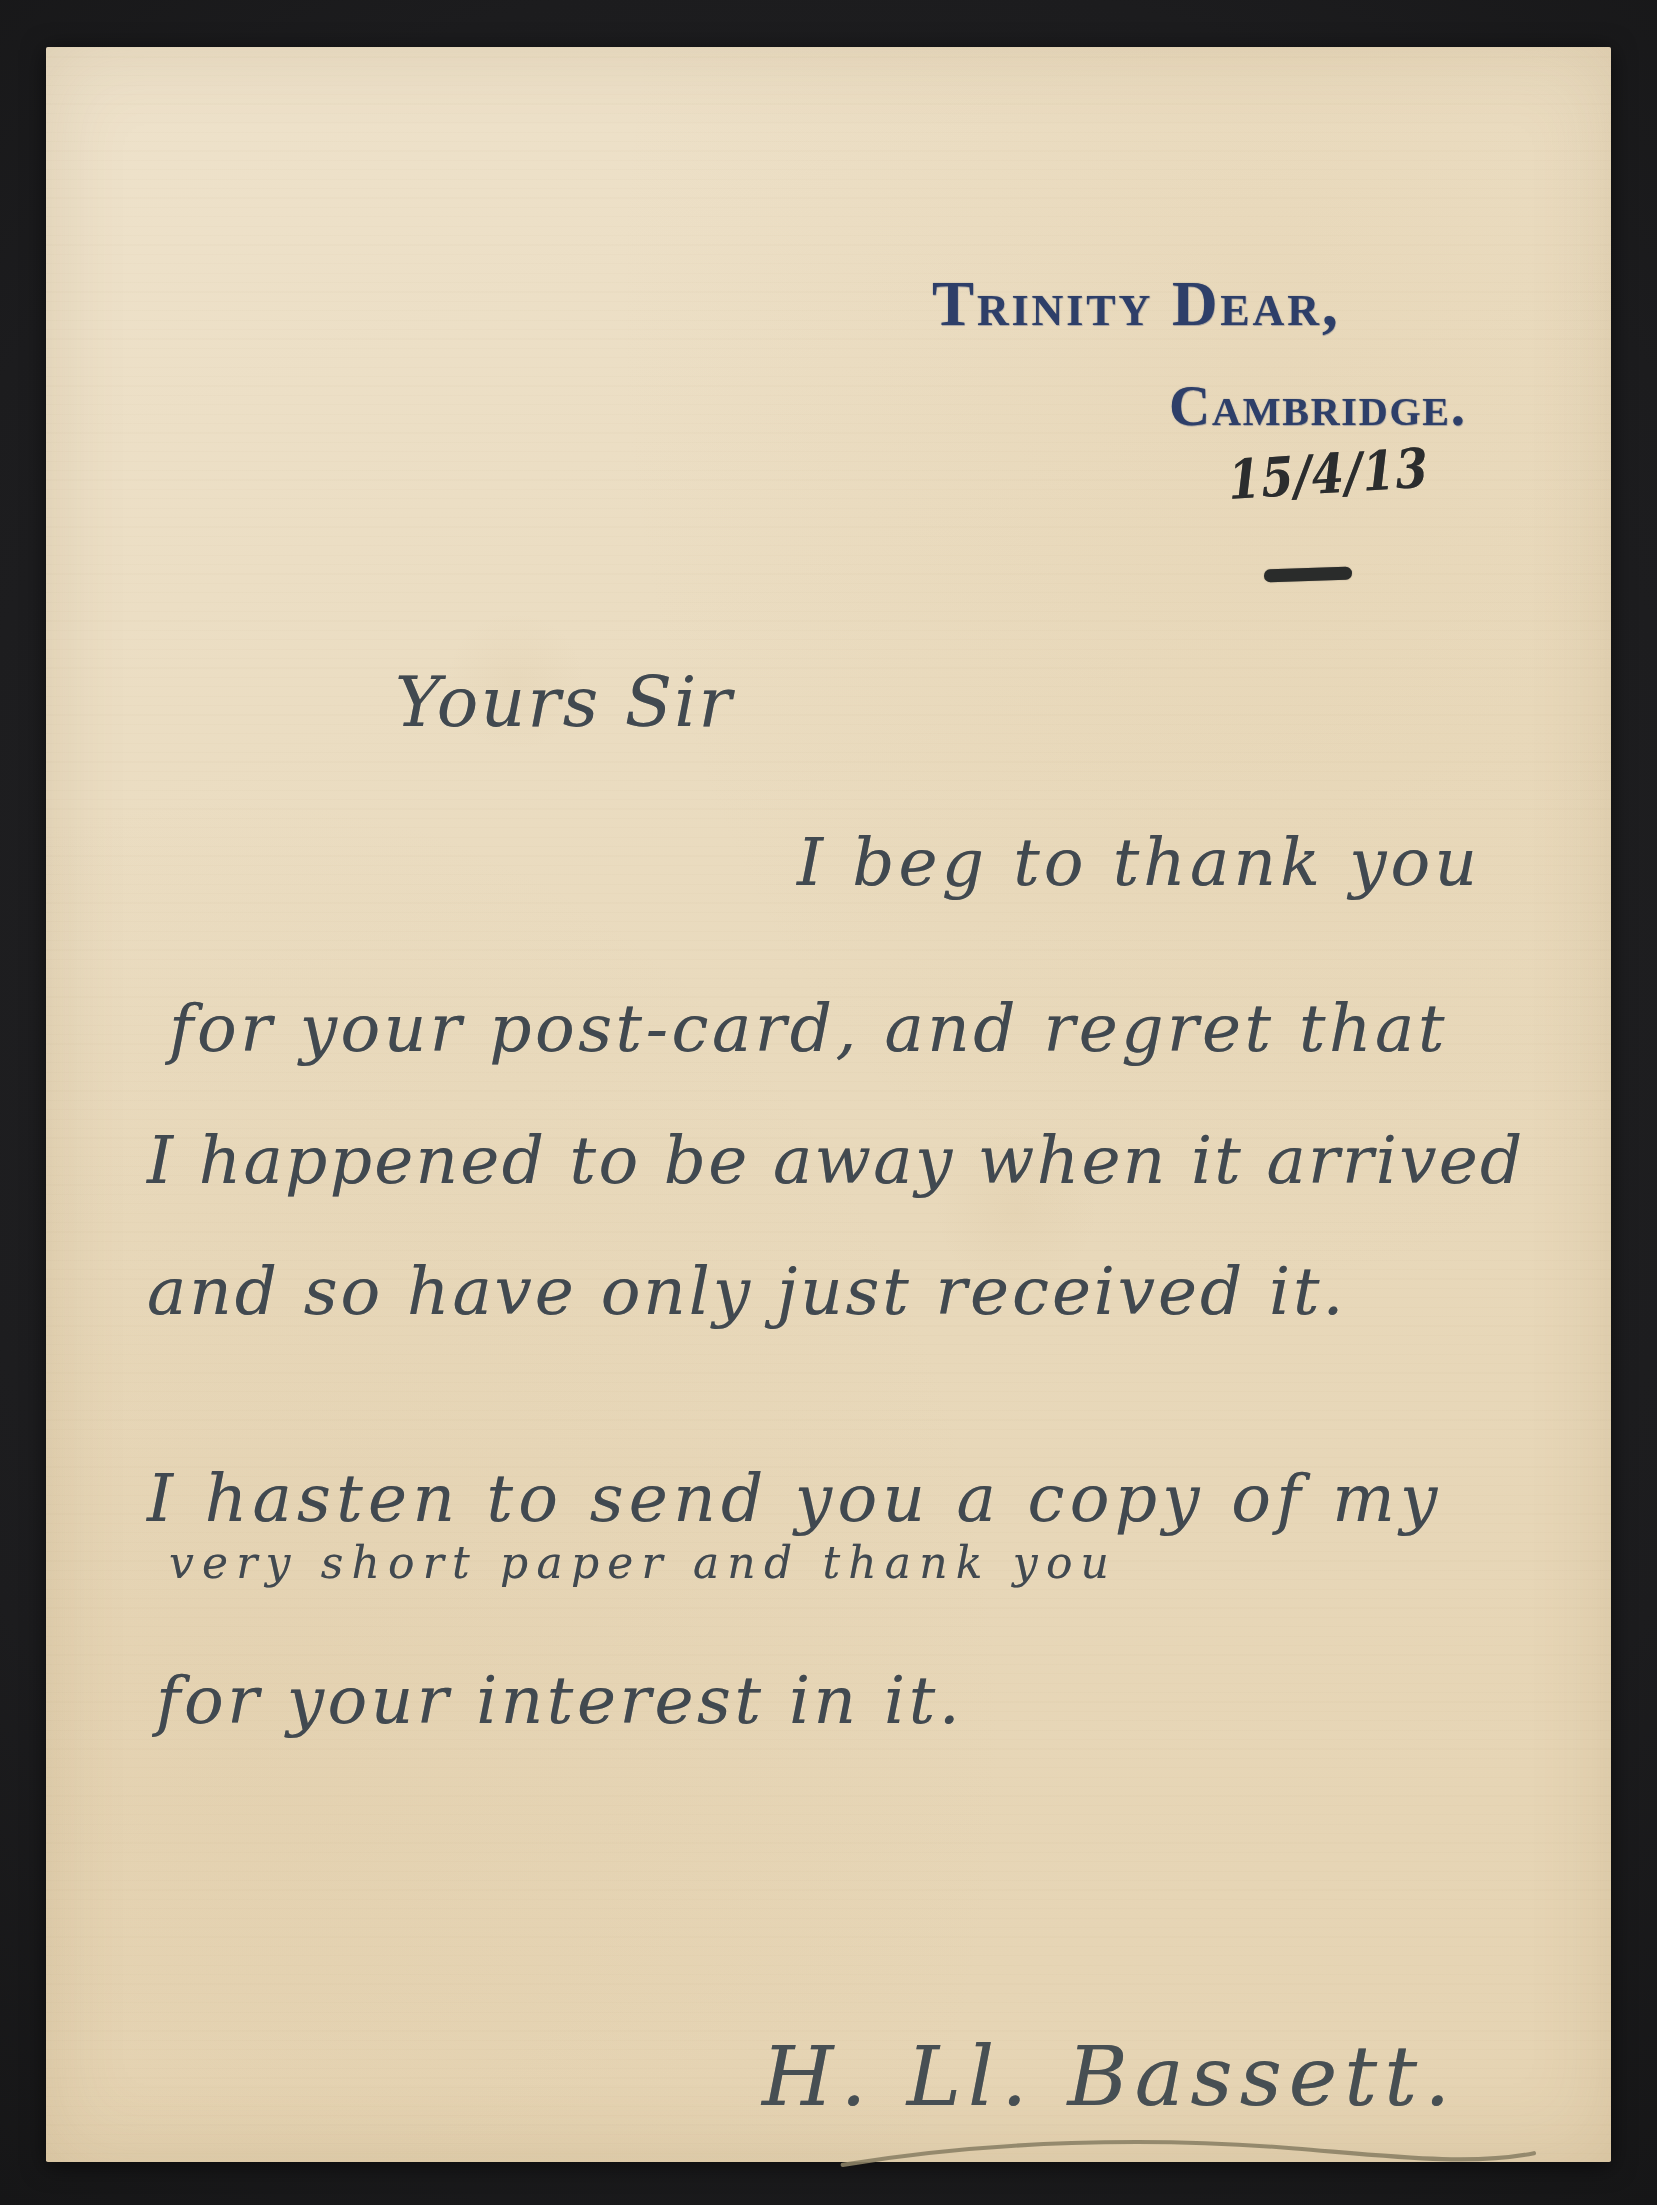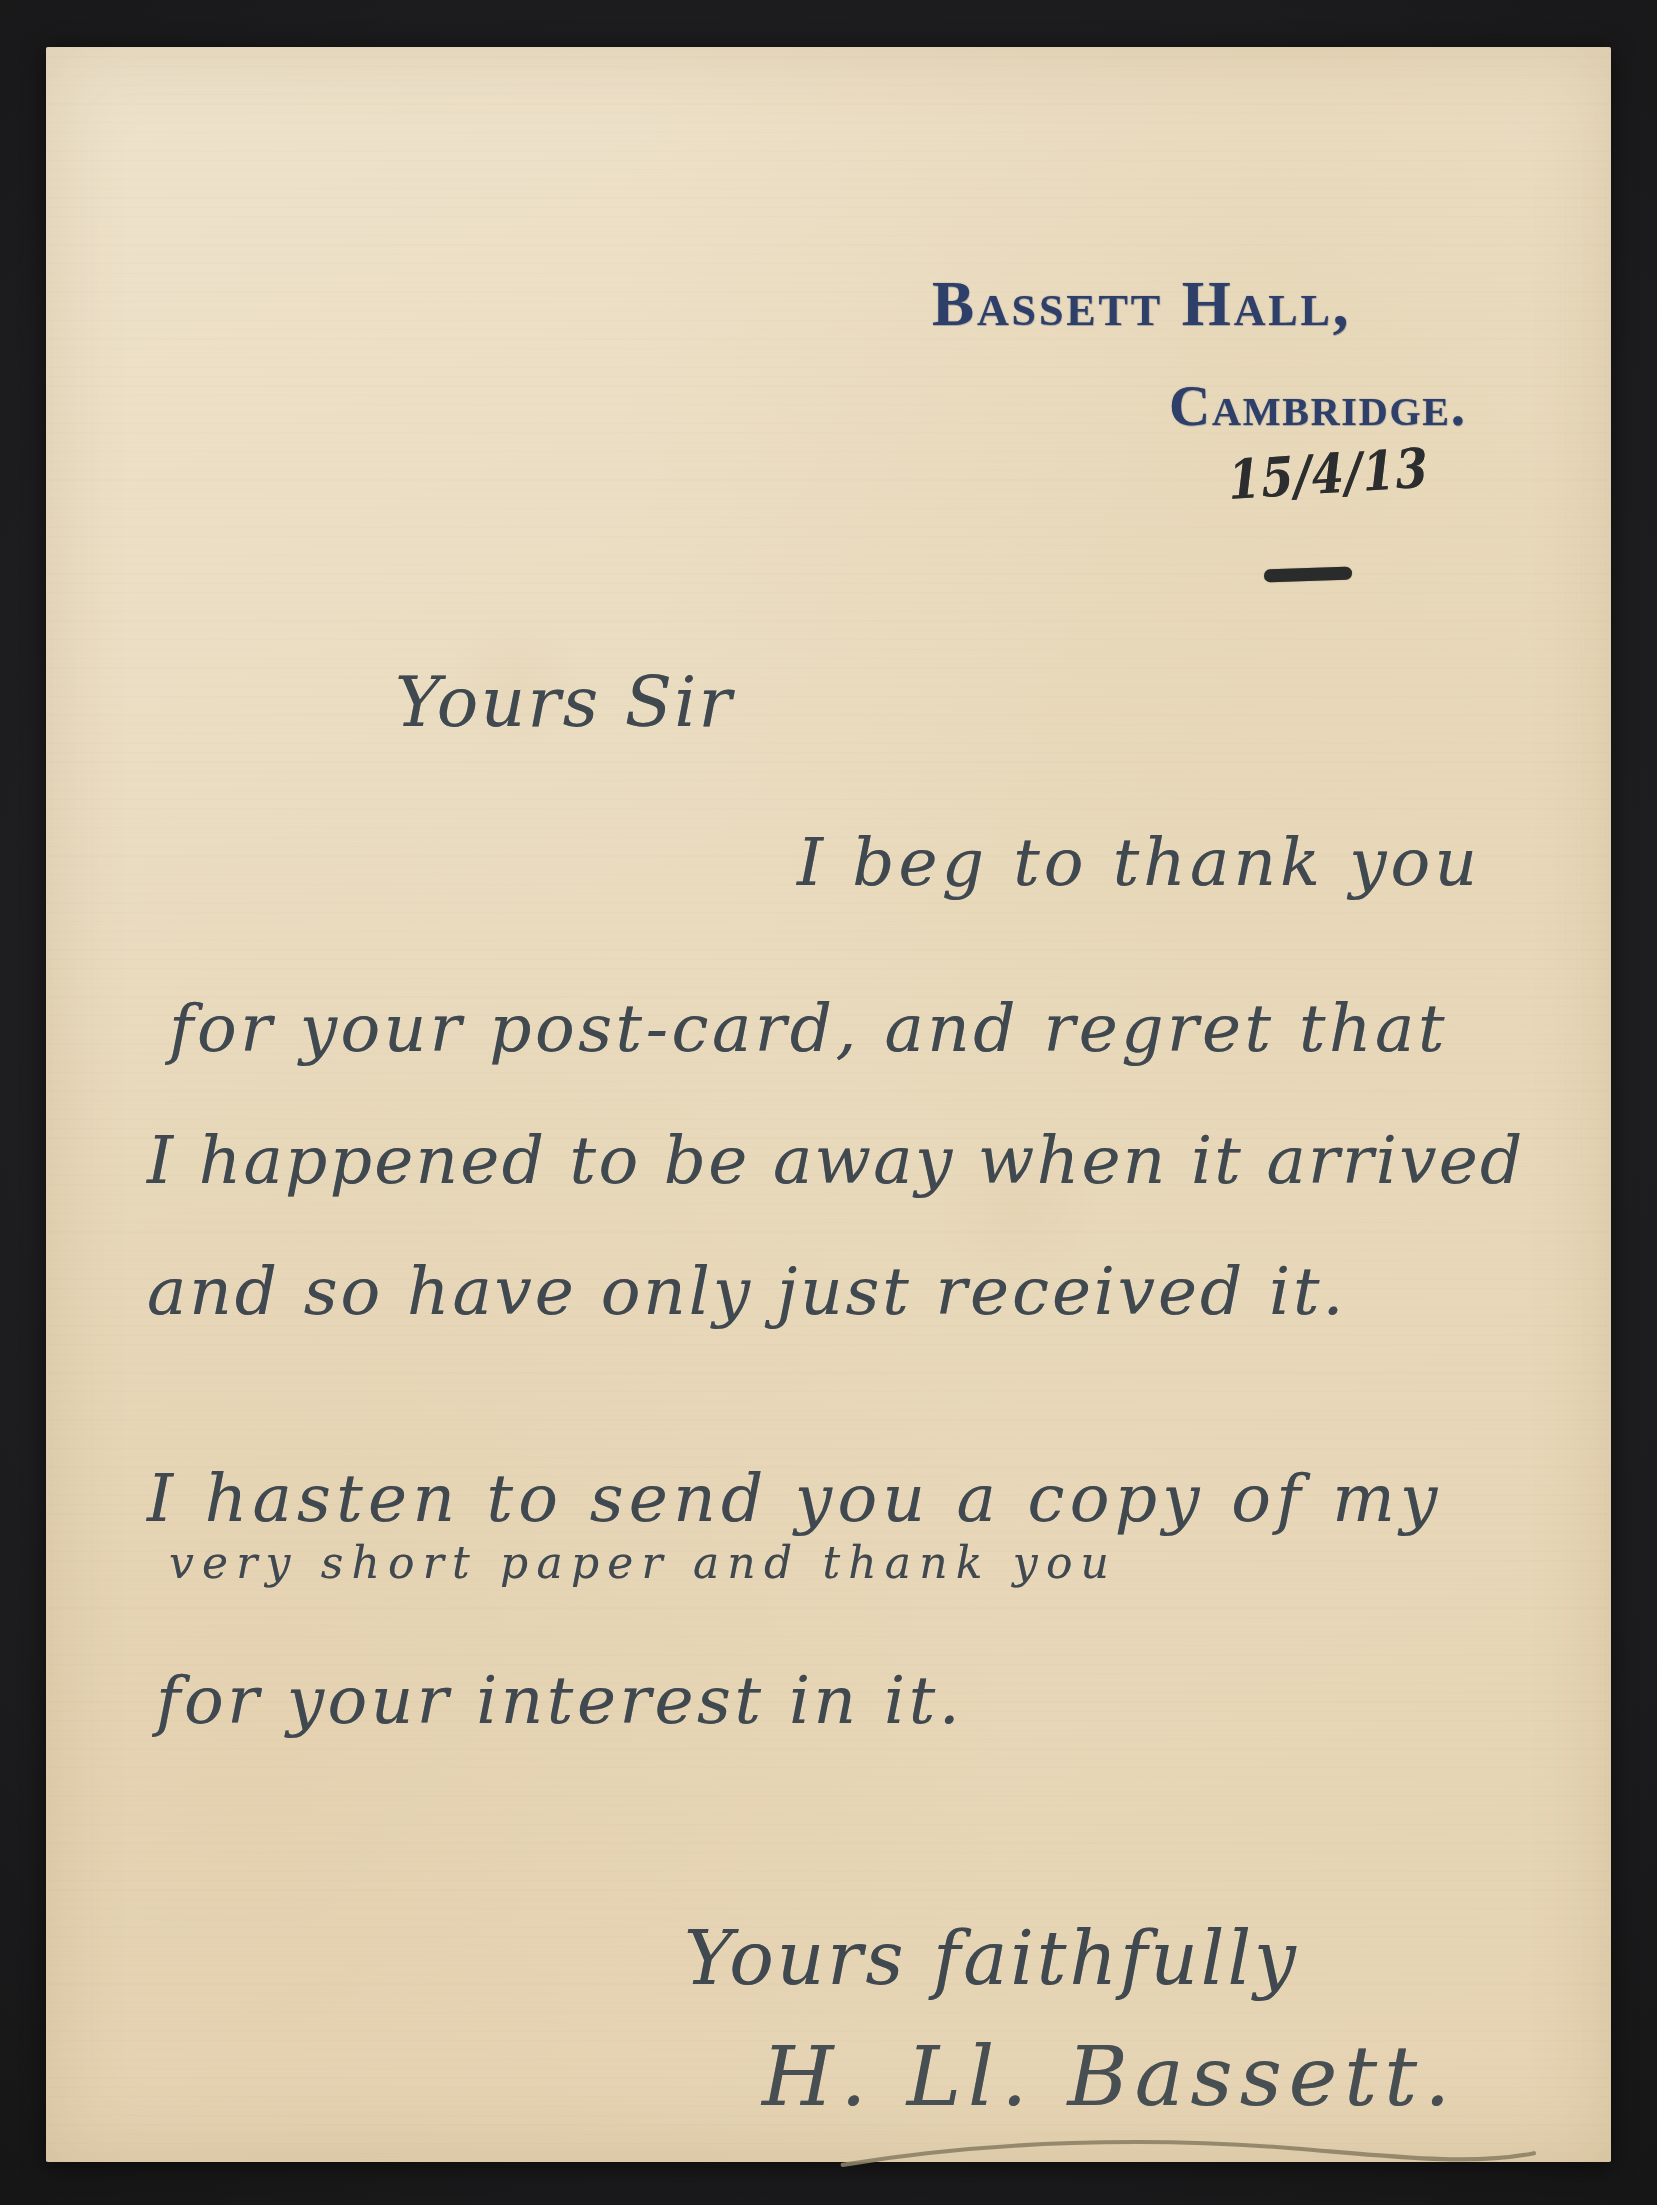--- a/index.html
+++ b/index.html
@@ -97,39 +97,38 @@
     left:792px; top:2085px;
     width:703px; height:47px;
   }
 </style>
 </head>
 <body>
 
 <div class="scan">
   <div class="paper">
 
-    <div class="letterhead-line lh1">Bassett Hall,</div>
+    <div class="letterhead-line lh1">Trinity Dear,</div>
     <div class="letterhead-line lh2">Cambridge.</div>
 
     <div class="date-text">15/4/13</div>
     <div class="date-underline"></div>
 
     <div class="hw l-salutation">Yours Sir</div>
 
     <div class="hw l-opening">I beg to thank you</div>
 
     <div class="hw l-p1-1">for your post-card, and regret that</div>
     <div class="hw l-p1-2">I happened to be away when it arrived</div>
     <div class="hw l-p1-3">and so have only just received it.</div>
 
     <div class="hw l-p2-1">I hasten to send you a copy of my</div>
     <div class="hw l-p2-2">very short paper and thank you</div>
     <div class="hw l-p2-3">for your interest in it.</div>
 
-    <div class="hw l-close-2">Yours faithfully</div>
 
     <div class="hw l-signature">H. Ll. Bassett.</div>
 
     <svg class="flourish" viewBox="0 0 1200 80">
       <path d="M 8 56 C 260 14, 540 8, 780 28 C 940 41, 1080 58, 1188 36" fill="none" stroke="#8c8266" stroke-width="7" stroke-linecap="round" opacity="0.9"></path>
     </svg>
 
   </div>
 </div>
 

